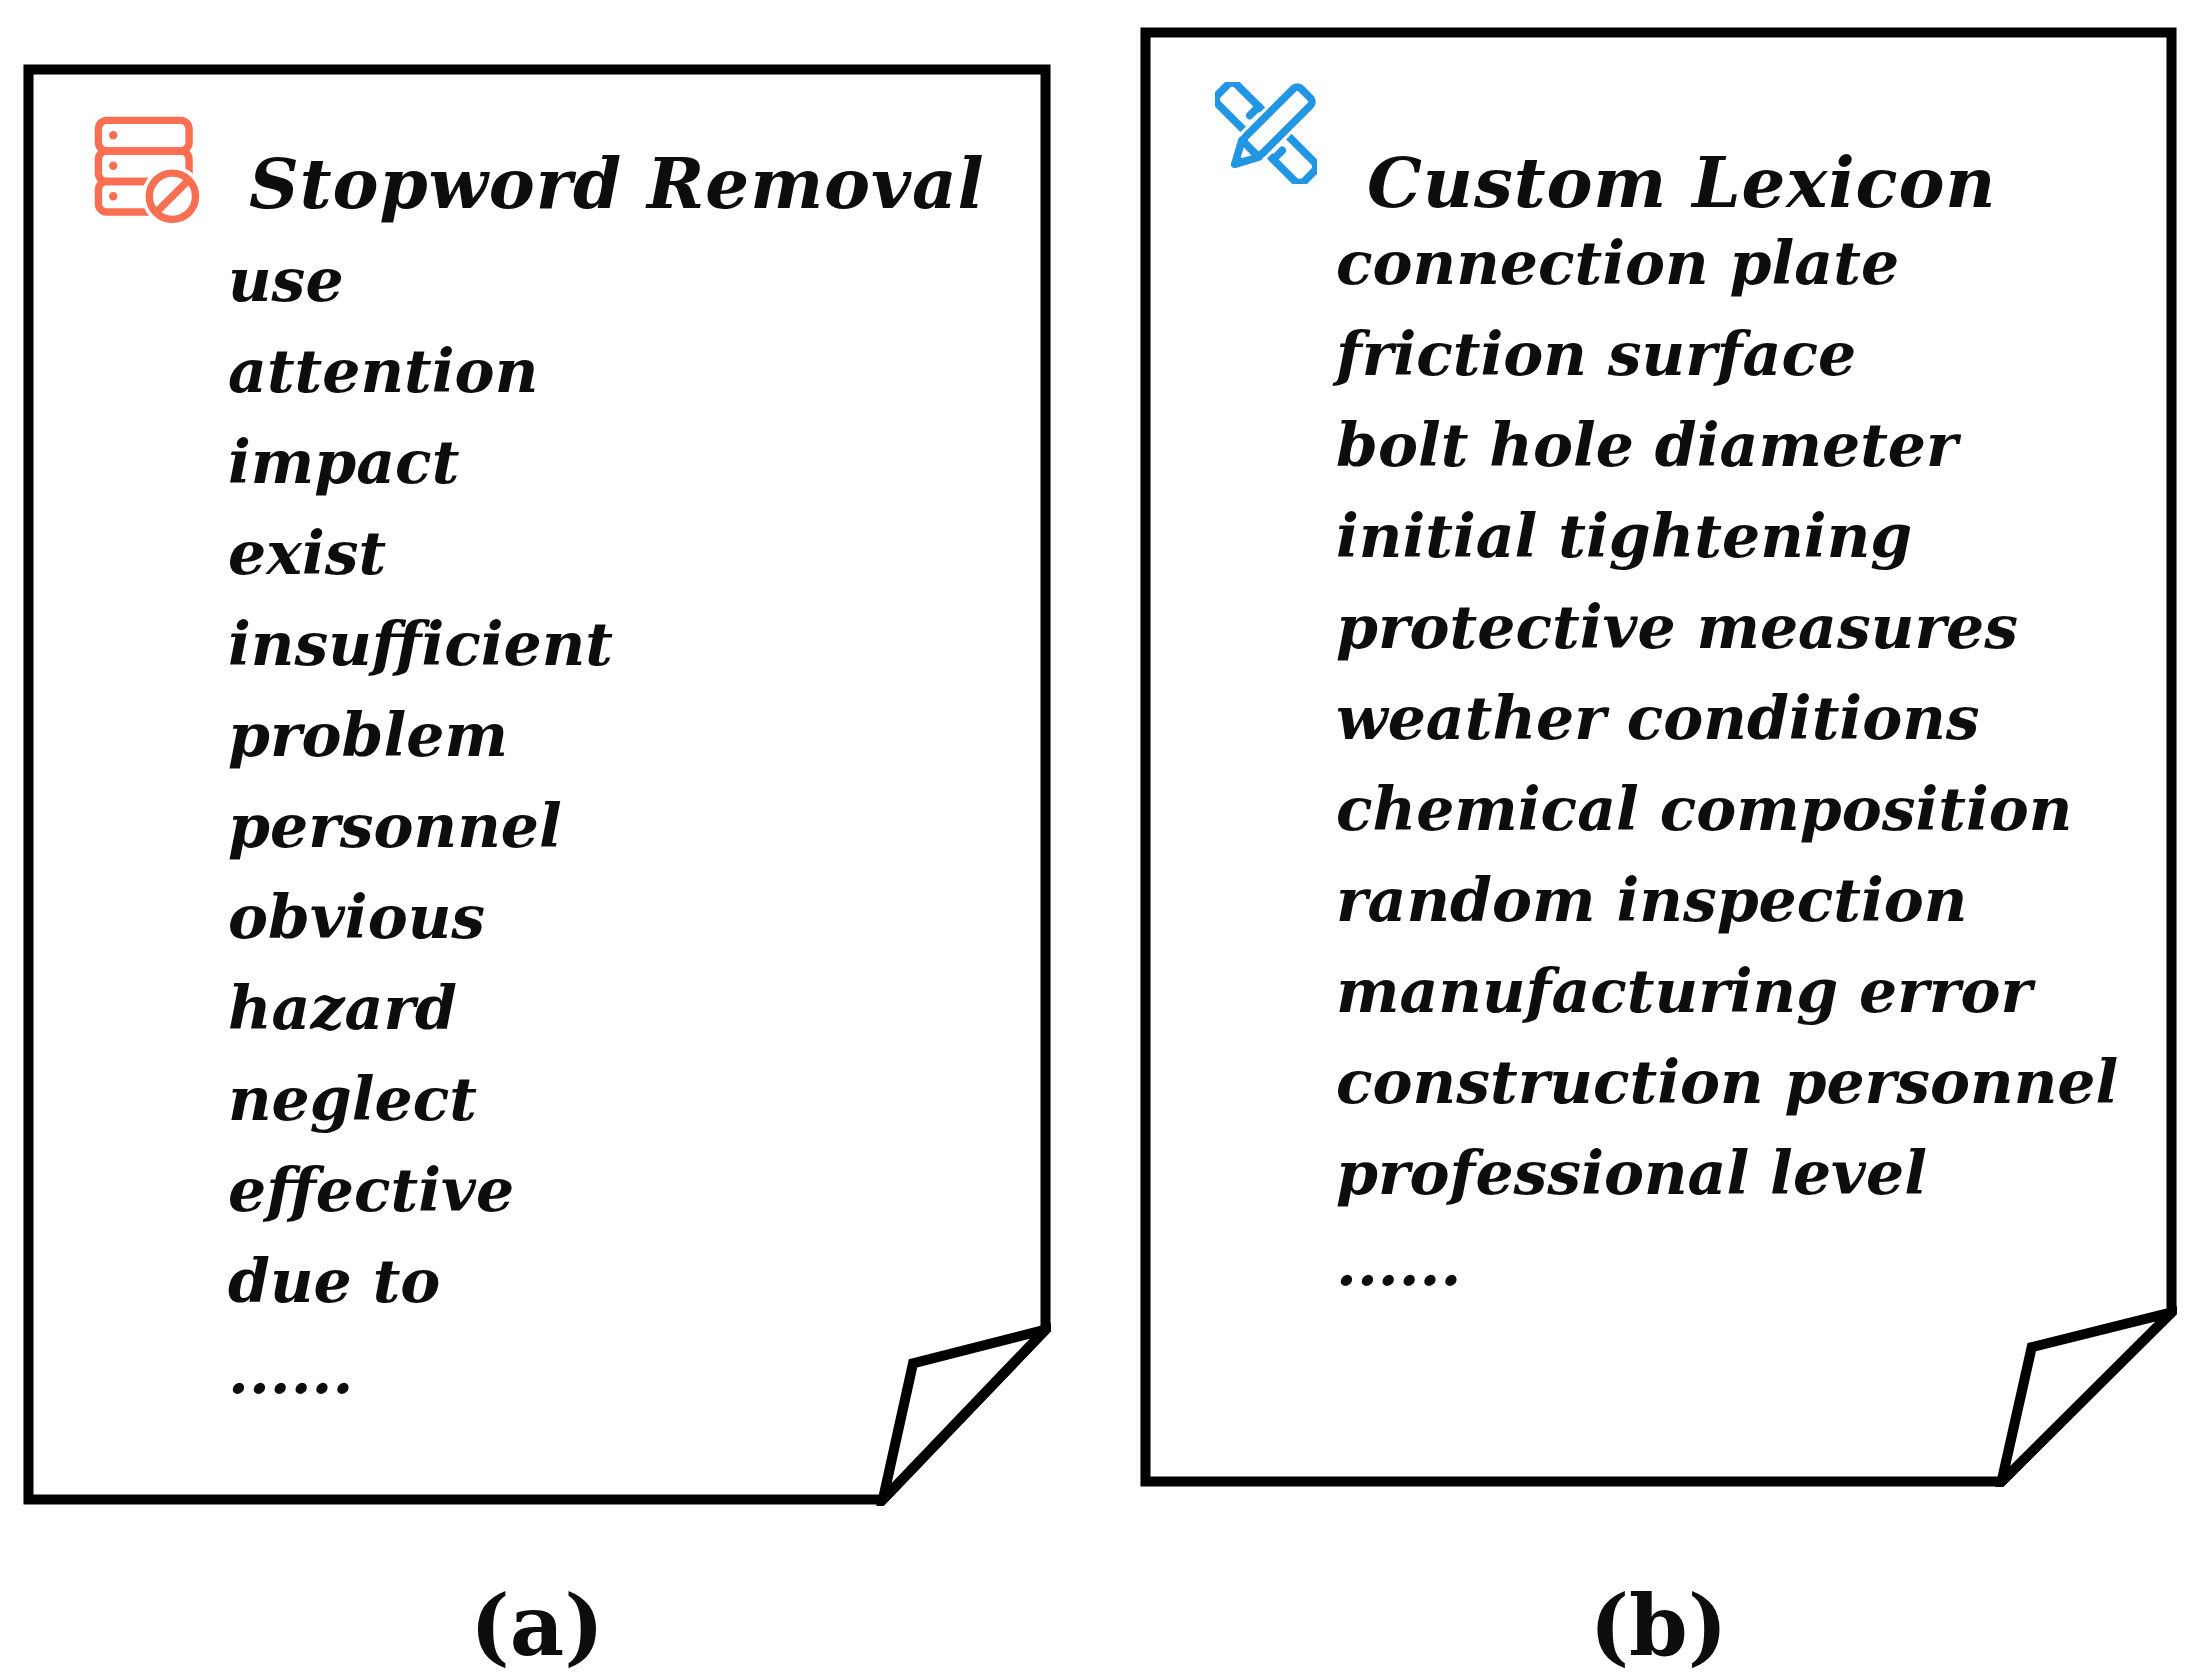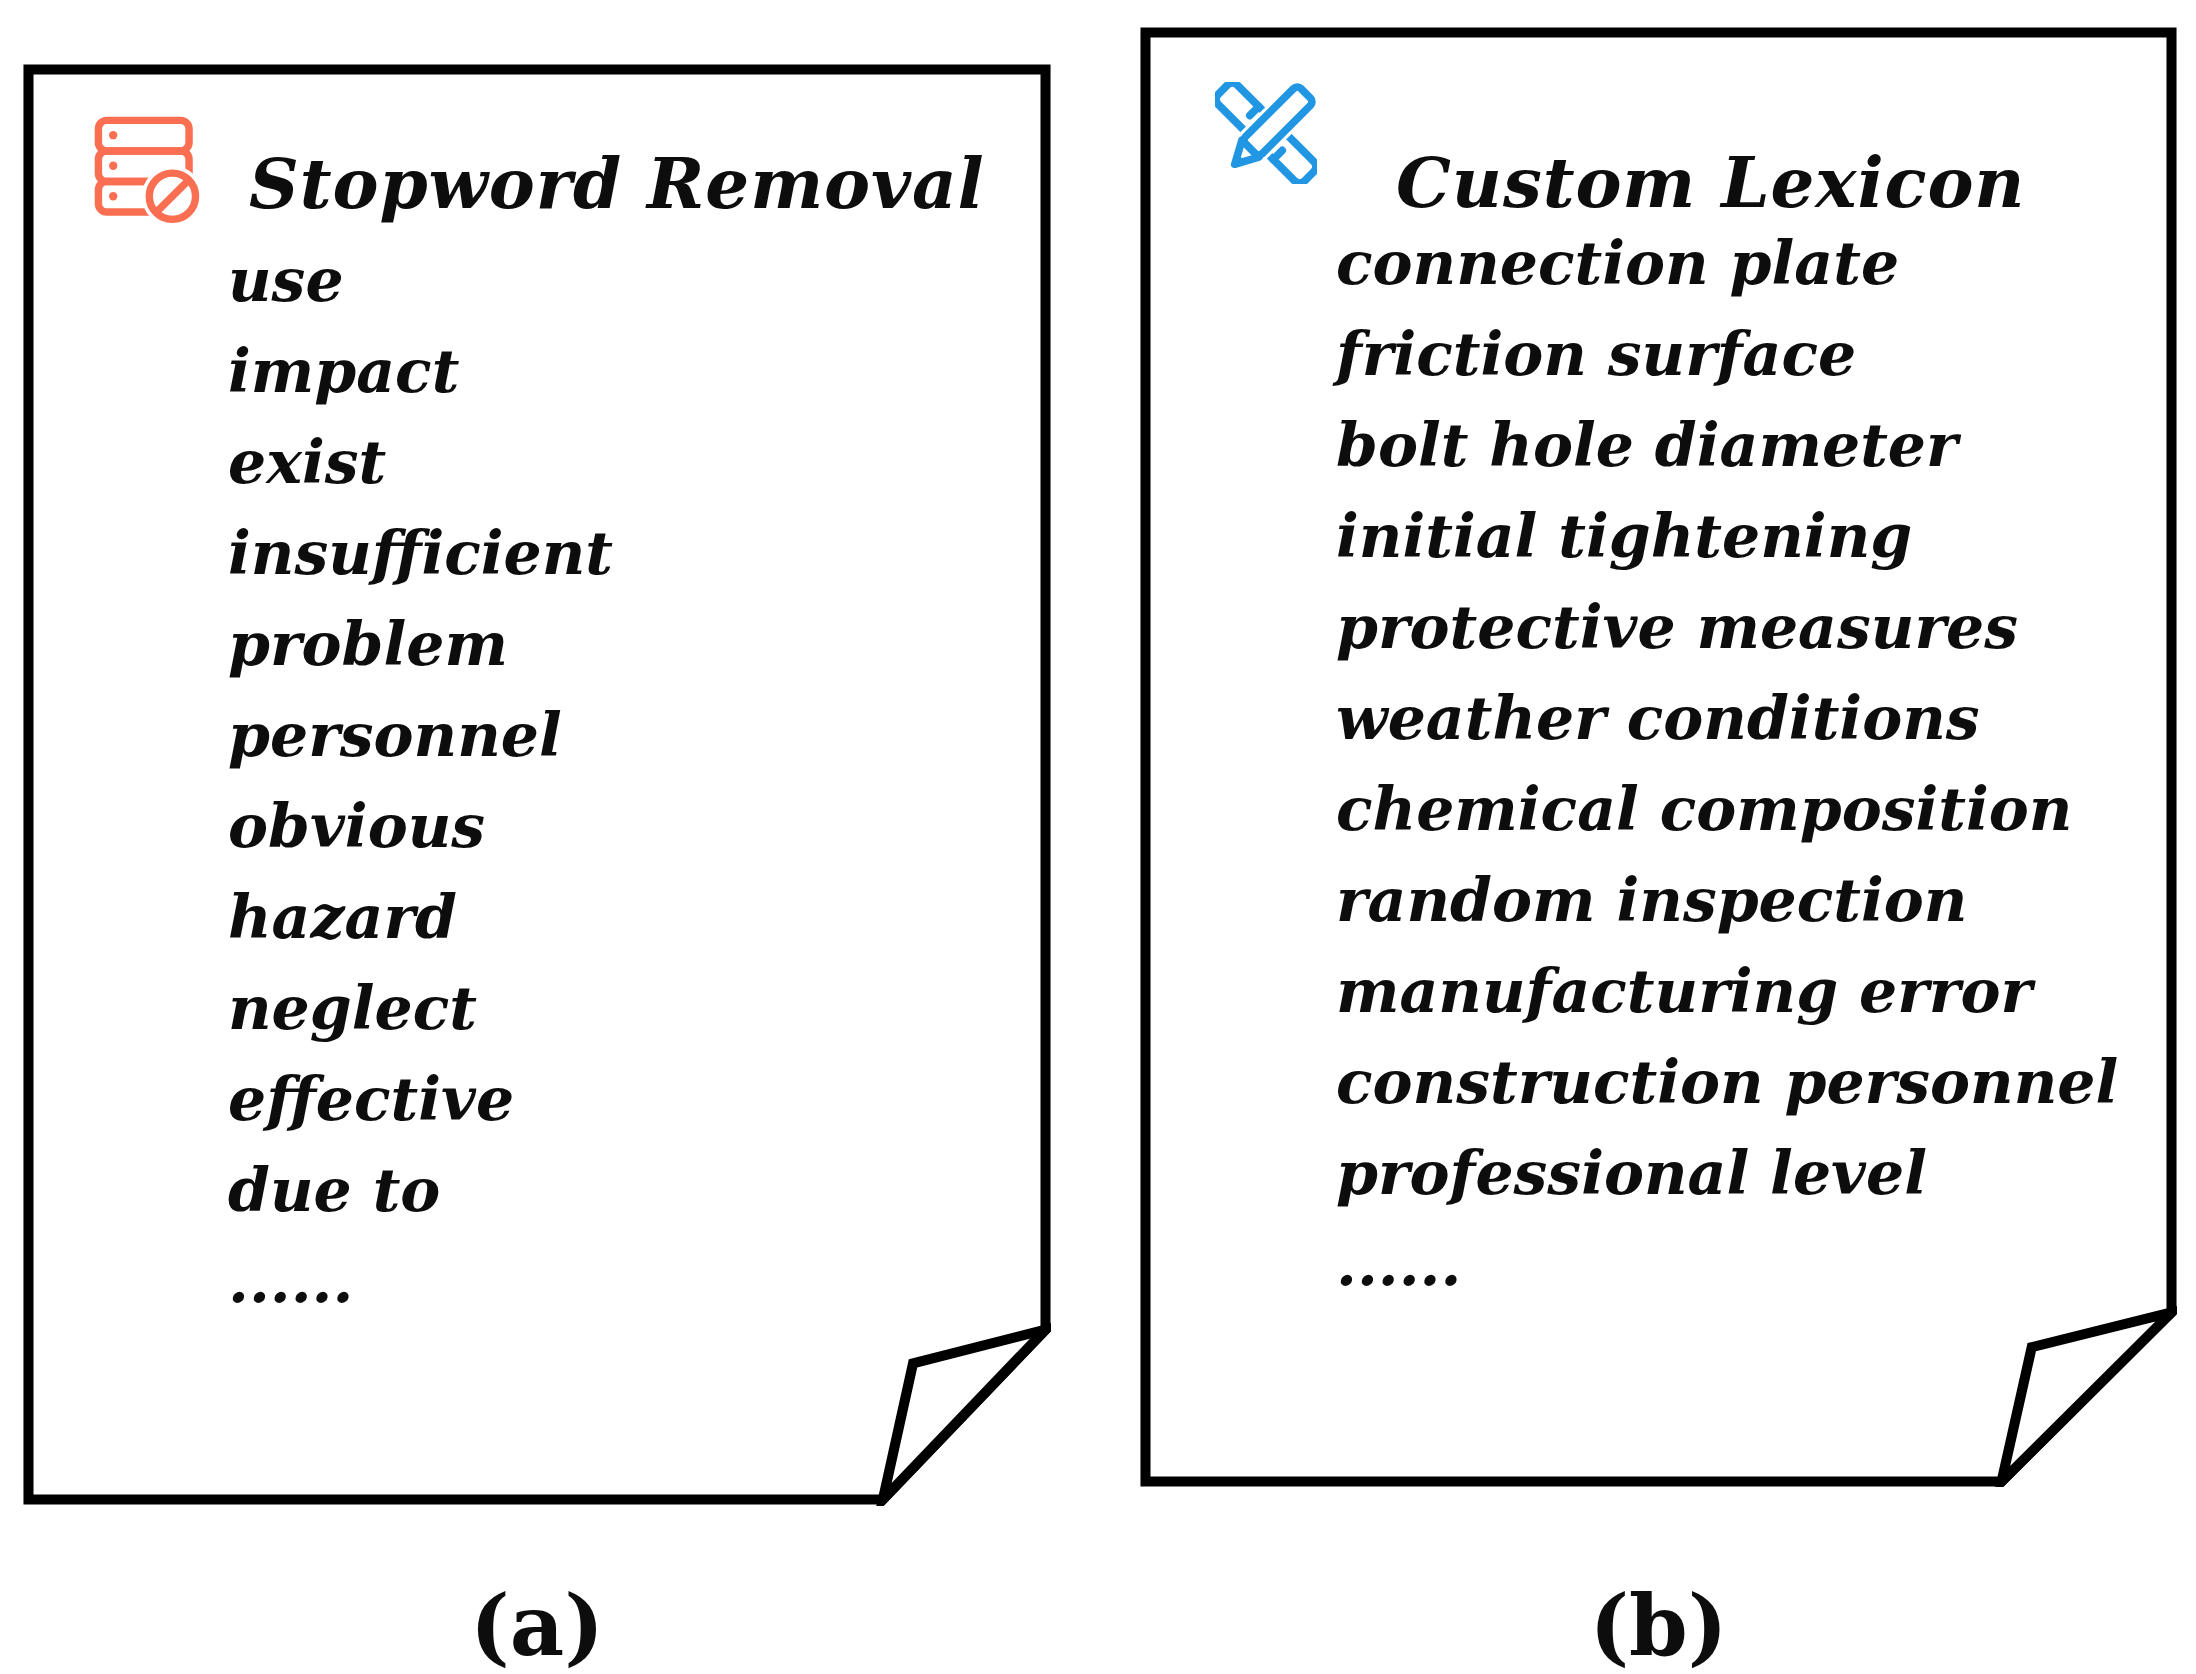--- a/index.html
+++ b/index.html
@@ -40,20 +40,21 @@
         <circle cx="88" cy="90" r="25"></circle>
         <line x1="71" y1="107" x2="105" y2="73"></line>
       </g>
     </svg>
   </div>
 
   <div class="panel-title" style="left:249px;top:143px;">Stopword Removal</div>
 
   <ul class="word-list" style="left:228px;top:235px;">
     <li>use</li>
+    <li>attention</li>
     <li>impact</li>
     <li>exist</li>
     <li>insufficient</li>
     <li>problem</li>
     <li>personnel</li>
     <li>obvious</li>
     <li>hazard</li>
     <li>neglect</li>
     <li>effective</li>
     <li>due to</li>
@@ -88,21 +89,21 @@
           <rect x="34" y="46" width="92" height="28" rx="6"></rect>
           <path d="M 34 46 L 8 60 L 34 74"></path>
         </g>
       </g>
       <g transform="rotate(-45 60 60)" stroke="none" fill="#2196E3">
         <path d="M 8 60 L 19 54 L 19 66 Z"></path>
       </g>
     </svg>
   </div>
 
-  <div class="panel-title" style="left:1396px;top:142px;">Custom Lexicon</div>
+  <div class="panel-title" style="left:1367px;top:142px;">Custom Lexicon</div>
 
   <ul class="word-list" style="left:1336px;top:218px;">
     <li>connection plate</li>
     <li>friction surface</li>
     <li>bolt hole diameter</li>
     <li>initial tightening</li>
     <li>protective measures</li>
     <li>weather conditions</li>
     <li>chemical composition</li>
     <li>random inspection</li>

